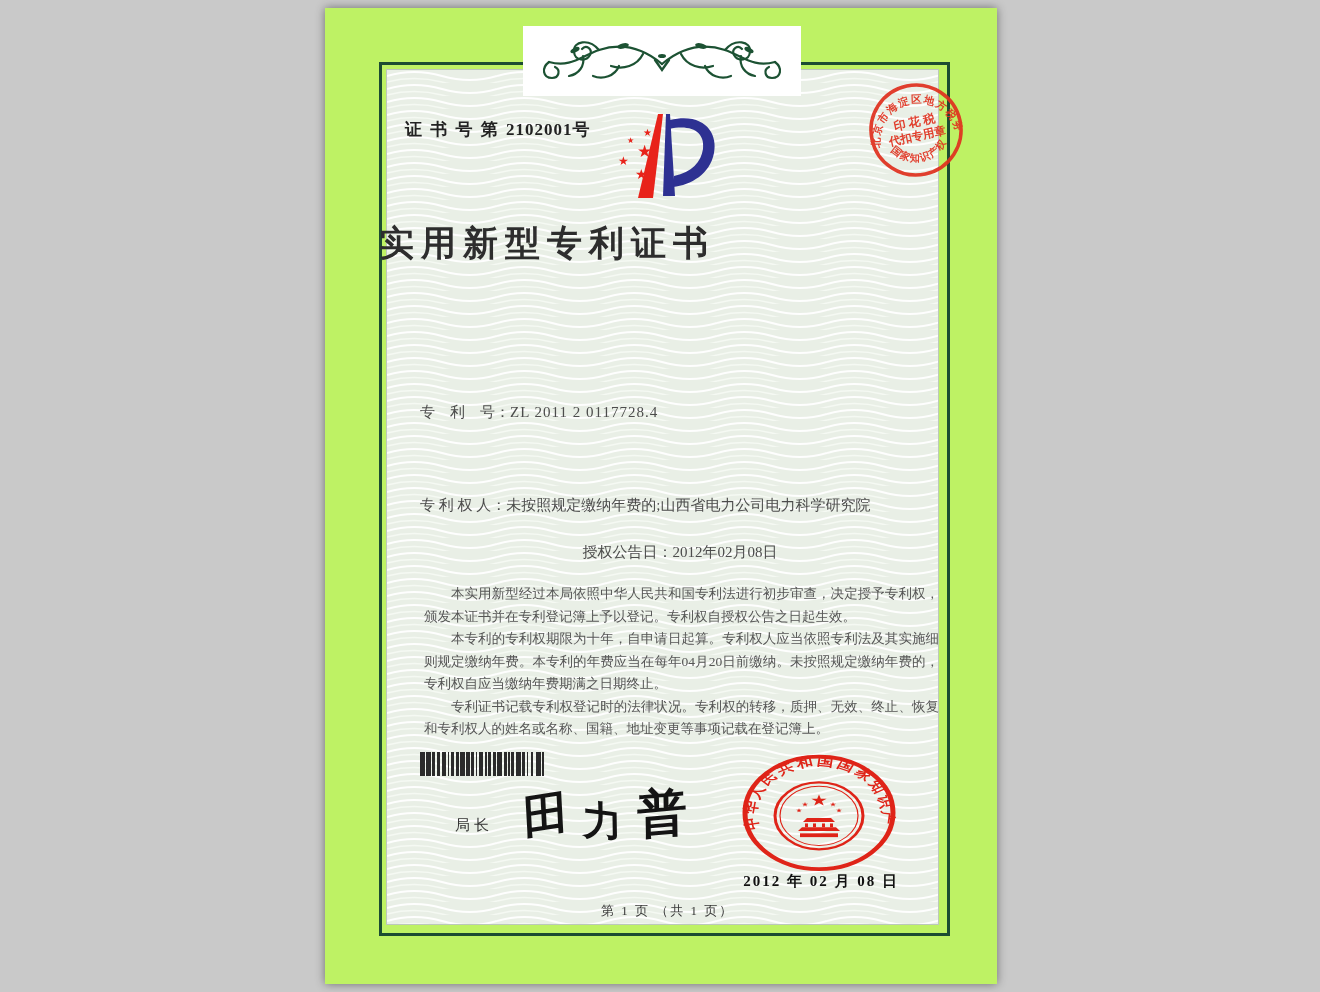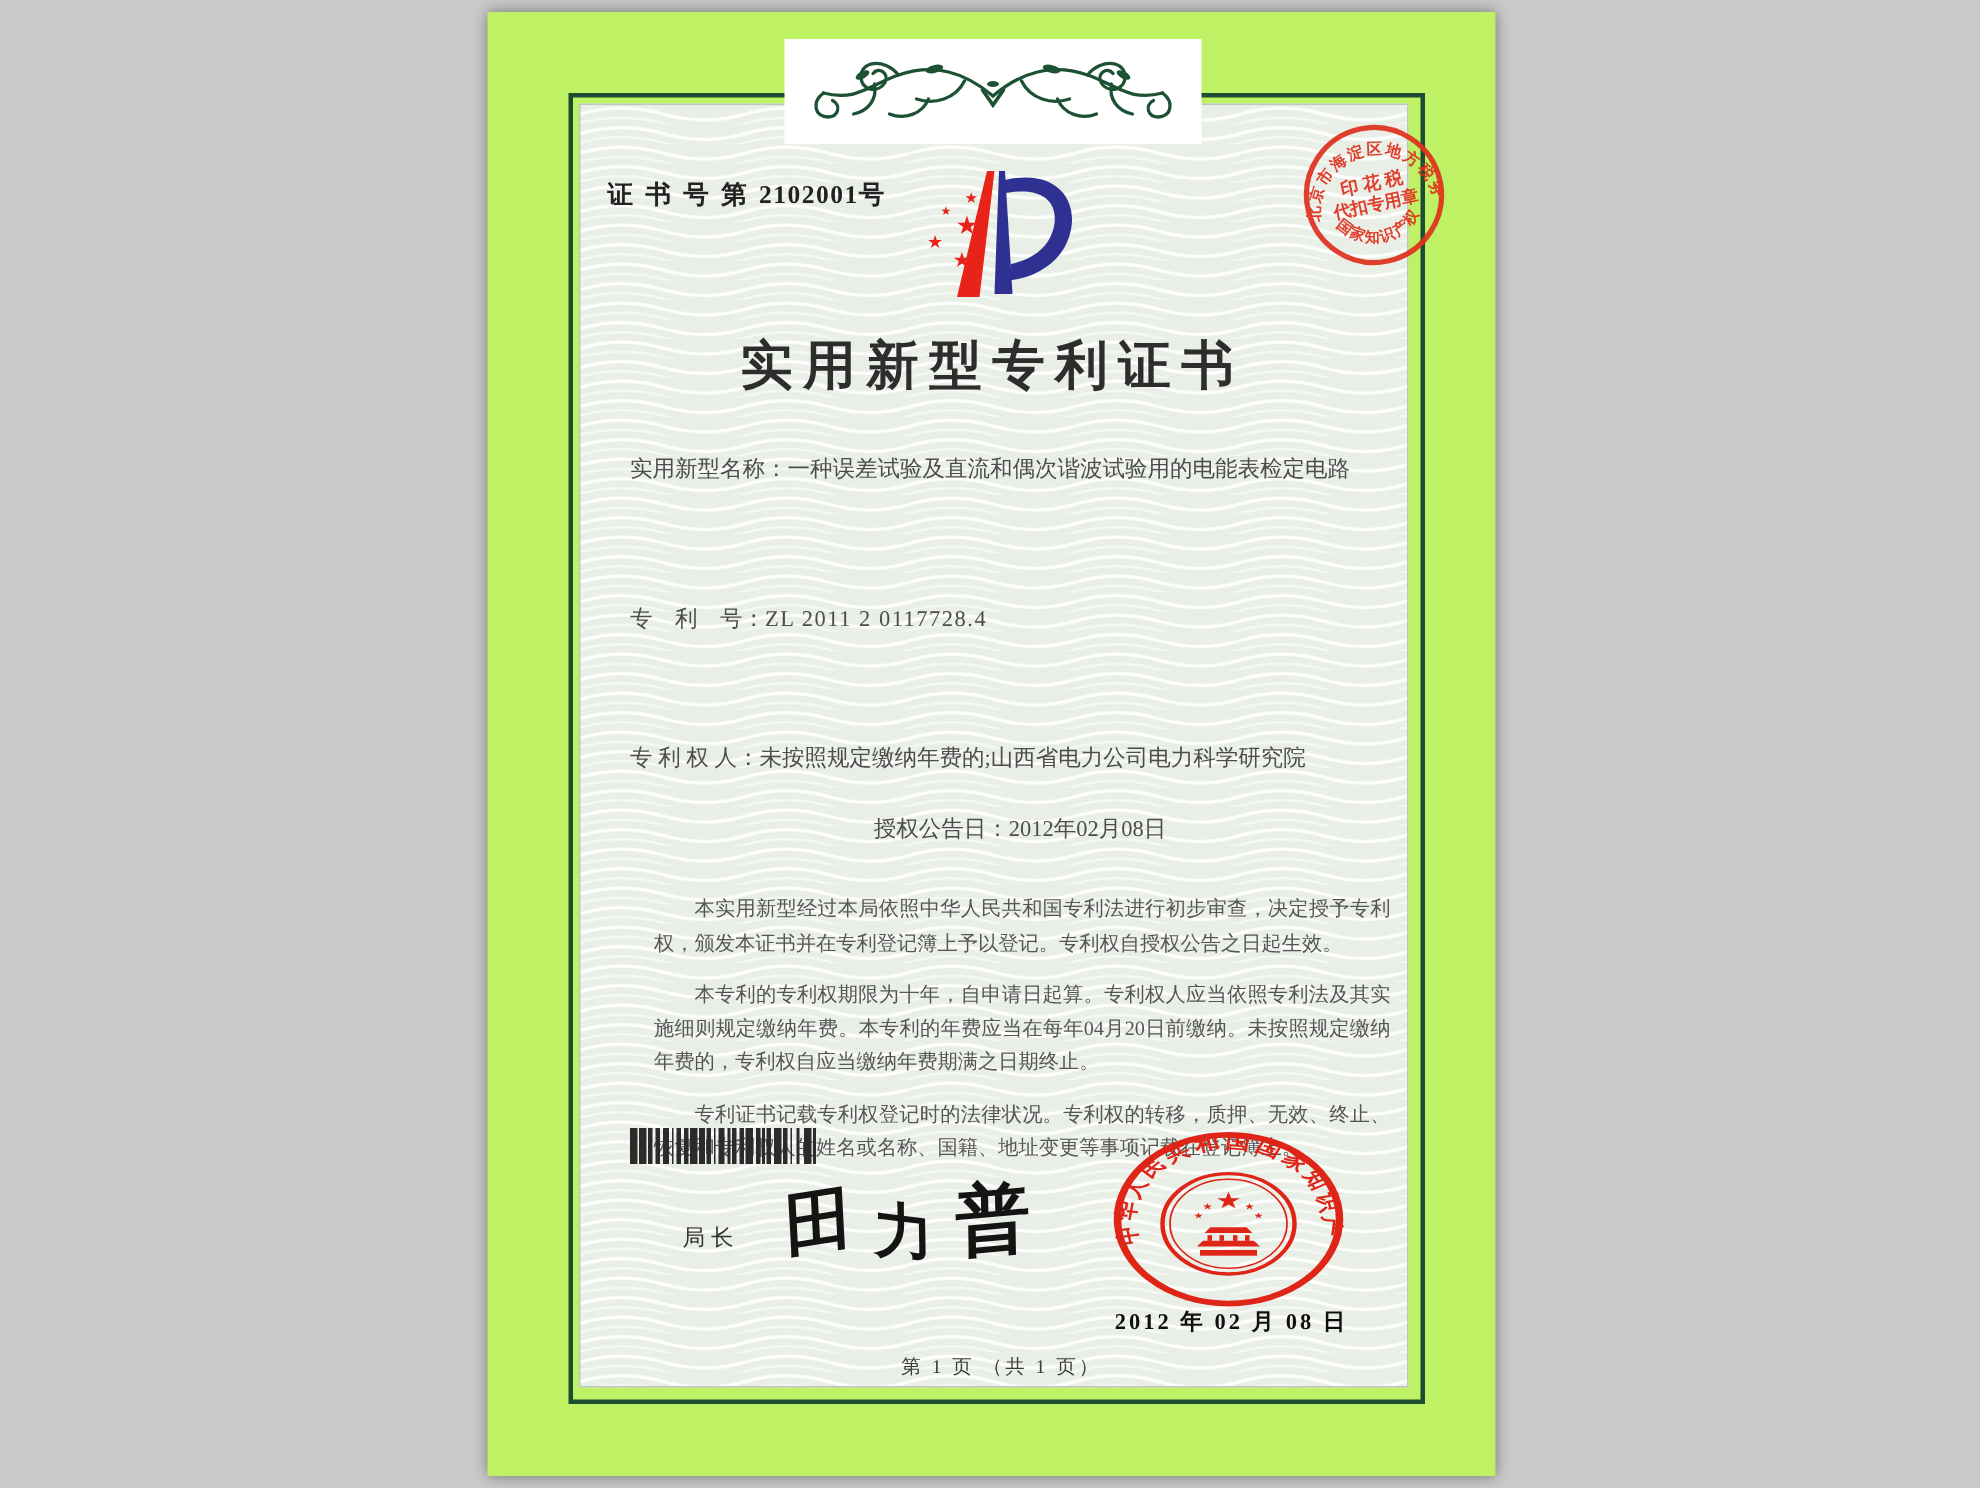--- a/index.html
+++ b/index.html
@@ -10,25 +10,25 @@
   .frame{position:absolute;left:54px;top:54px;width:565px;height:868px;border:3px solid #1c4c32;}
   .panel{position:absolute;left:61px;top:61px;width:551px;height:854px;background:#e9efe6;
          border:1px solid #bcc8ba;overflow:hidden;}
   .panel svg.waves{position:absolute;left:0;top:0;}
   .flourish{position:absolute;left:198px;top:18px;width:278px;height:70px;background:#ffffff;z-index:5;}
   .certno{position:absolute;left:80px;top:110px;font-size:17px;font-weight:700;color:#222;
           letter-spacing:2px;z-index:2;}
   .certno .num{letter-spacing:1px;}
   .logo{position:absolute;left:288px;top:100px;width:112px;height:96px;z-index:2;}
   .logo .star{position:absolute;color:#e8231a;line-height:1;font-family:"DejaVu Sans",sans-serif;}
-  .title{position:absolute;left:54px;top:212px;width:565px;text-align:center;font-size:35px;
+  .title{position:absolute;left:54px;top:212px;width:565px;text-align:left;font-size:35px;
          font-weight:700;color:#2d2d2d;letter-spacing:7px;z-index:2;}
   .field{position:absolute;left:95px;width:520px;font-size:15px;color:#4c4c4c;z-index:2;white-space:nowrap;}
   .body-block{position:absolute;left:99px;top:575px;width:515px;z-index:2;}
-  .body-block p{margin:12px;text-indent:2em;font-size:13.5px;line-height:22.5px;color:#555;
+  .body-block p{margin:0;text-indent:2em;font-size:13.5px;line-height:22.5px;color:#555;
                 text-align:justify;}
   .barcode{position:absolute;left:95px;top:744px;height:24px;display:flex;align-items:stretch;z-index:2;}
   .barcode span{display:block;height:100%;}
   .signer{position:absolute;left:130px;top:808px;font-size:15px;letter-spacing:4px;color:#333;z-index:2;}
   .signature{position:absolute;left:198px;top:772px;z-index:3;color:#141414;white-space:nowrap;}
   .signature .ch{display:inline-block;font-size:46px;font-weight:700;margin-right:14px;}
   .signature .ch:nth-child(1){transform:rotate(-9deg) skewX(-6deg);}
   .signature .ch:nth-child(2){transform:rotate(7deg) translateY(5px) skewX(8deg);font-size:40px;}
   .signature .ch:nth-child(3){transform:rotate(-5deg) skewX(-4deg);font-size:50px;}
   .seal{position:absolute;left:414px;top:744px;width:160px;height:160px;z-index:4;
@@ -100,21 +100,20 @@
       </svg>
       <span class="star" style="left:30px;top:20px;font-size:10px;">★</span>
       <span class="star" style="left:14px;top:29px;font-size:8px;">★</span>
       <span class="star" style="left:24px;top:35px;font-size:17px;">★</span>
       <span class="star" style="left:5px;top:47px;font-size:12px;">★</span>
       <span class="star" style="left:22px;top:59px;font-size:14px;">★</span>
     </div>
 
     <div class="title">实用新型专利证书</div>
 
-    <div class="field" style="top:295px;"><span>实用新型名称：</span><span>一种误差试验及直流和偶次谐波试验用的电能表检定电路</span></div>
     <div class="field" style="top:395px;"><span>专　利　号：</span><span style="letter-spacing:1px;">ZL 2011 2 0117728.4</span></div>
     <div class="field" style="top:488px;"><span>专 利 权 人：</span><span>未按照规定缴纳年费的;山西省电力公司电力科学研究院</span></div>
     <div class="field" style="top:535px;text-align:center;"><span>授权公告日：</span><span>2012年02月08日</span></div>
 
     <div class="body-block">
       <p>本实用新型经过本局依照中华人民共和国专利法进行初步审查，决定授予专利权，颁发本证书并在专利登记簿上予以登记。专利权自授权公告之日起生效。</p>
       <p>本专利的专利权期限为十年，自申请日起算。专利权人应当依照专利法及其实施细则规定缴纳年费。本专利的年费应当在每年04月20日前缴纳。未按照规定缴纳年费的，专利权自应当缴纳年费期满之日期终止。</p>
       <p>专利证书记载专利权登记时的法律状况。专利权的转移，质押、无效、终止、恢复和专利权人的姓名或名称、国籍、地址变更等事项记载在登记簿上。</p>
     </div>
 

